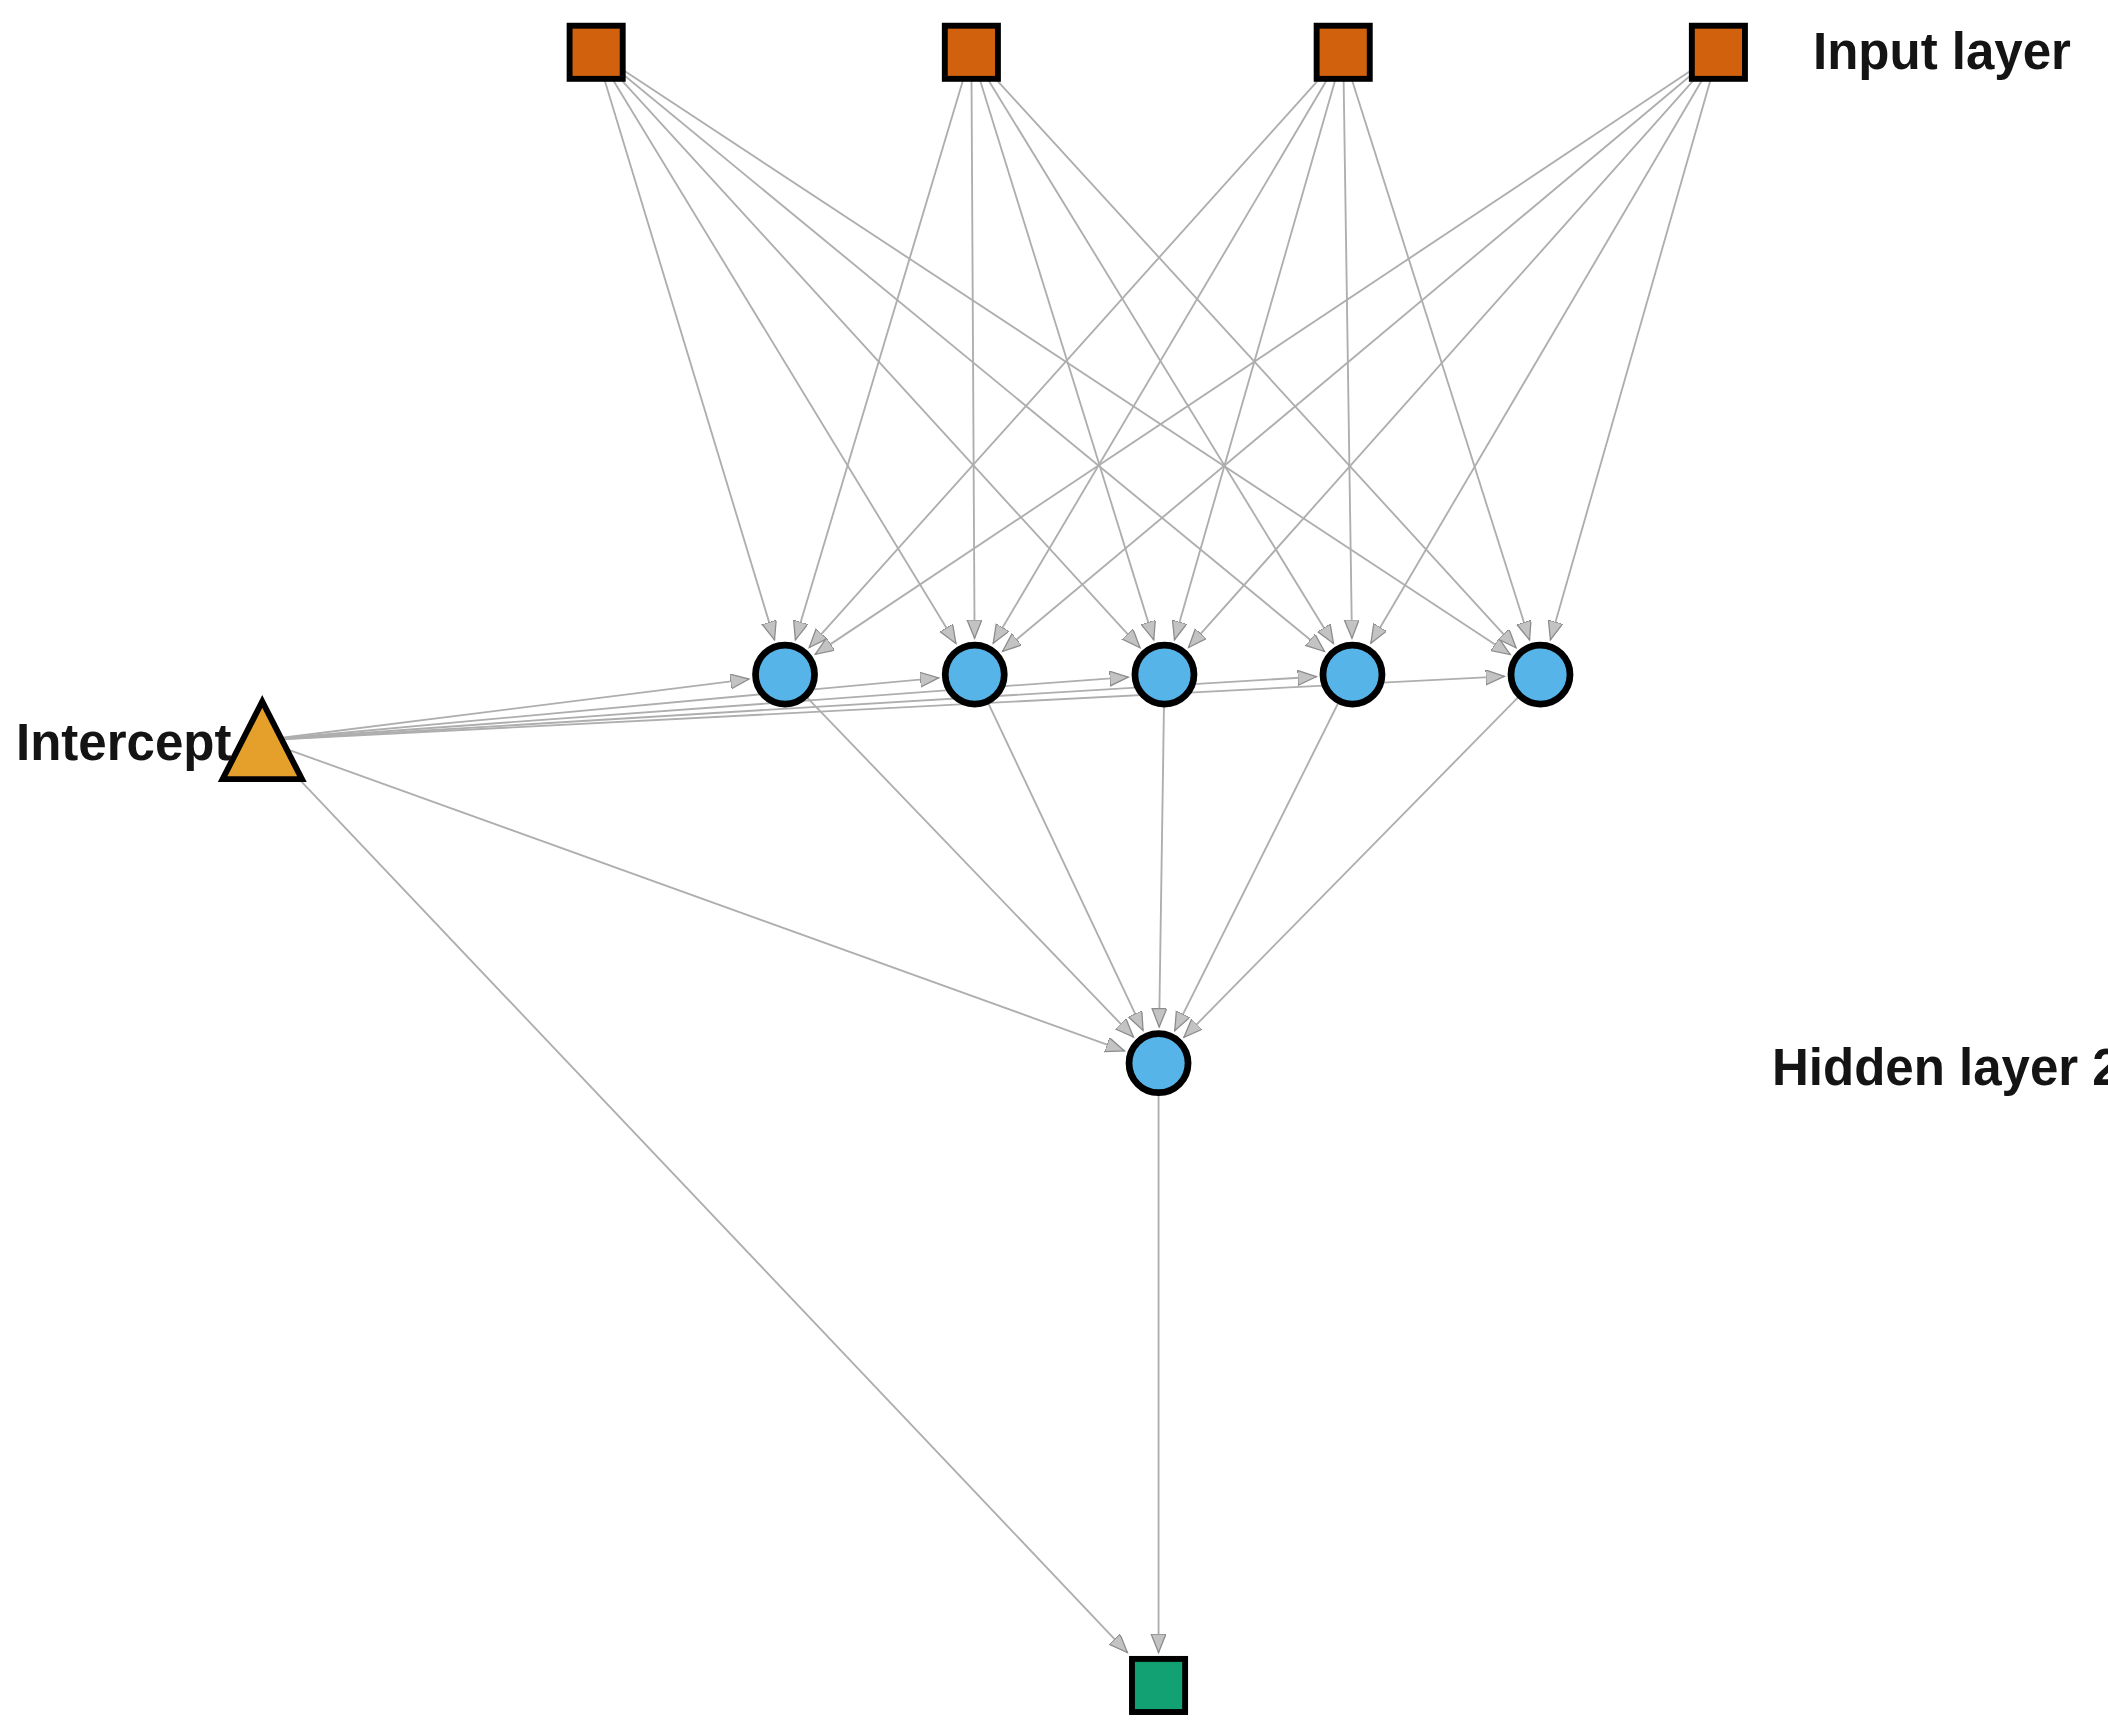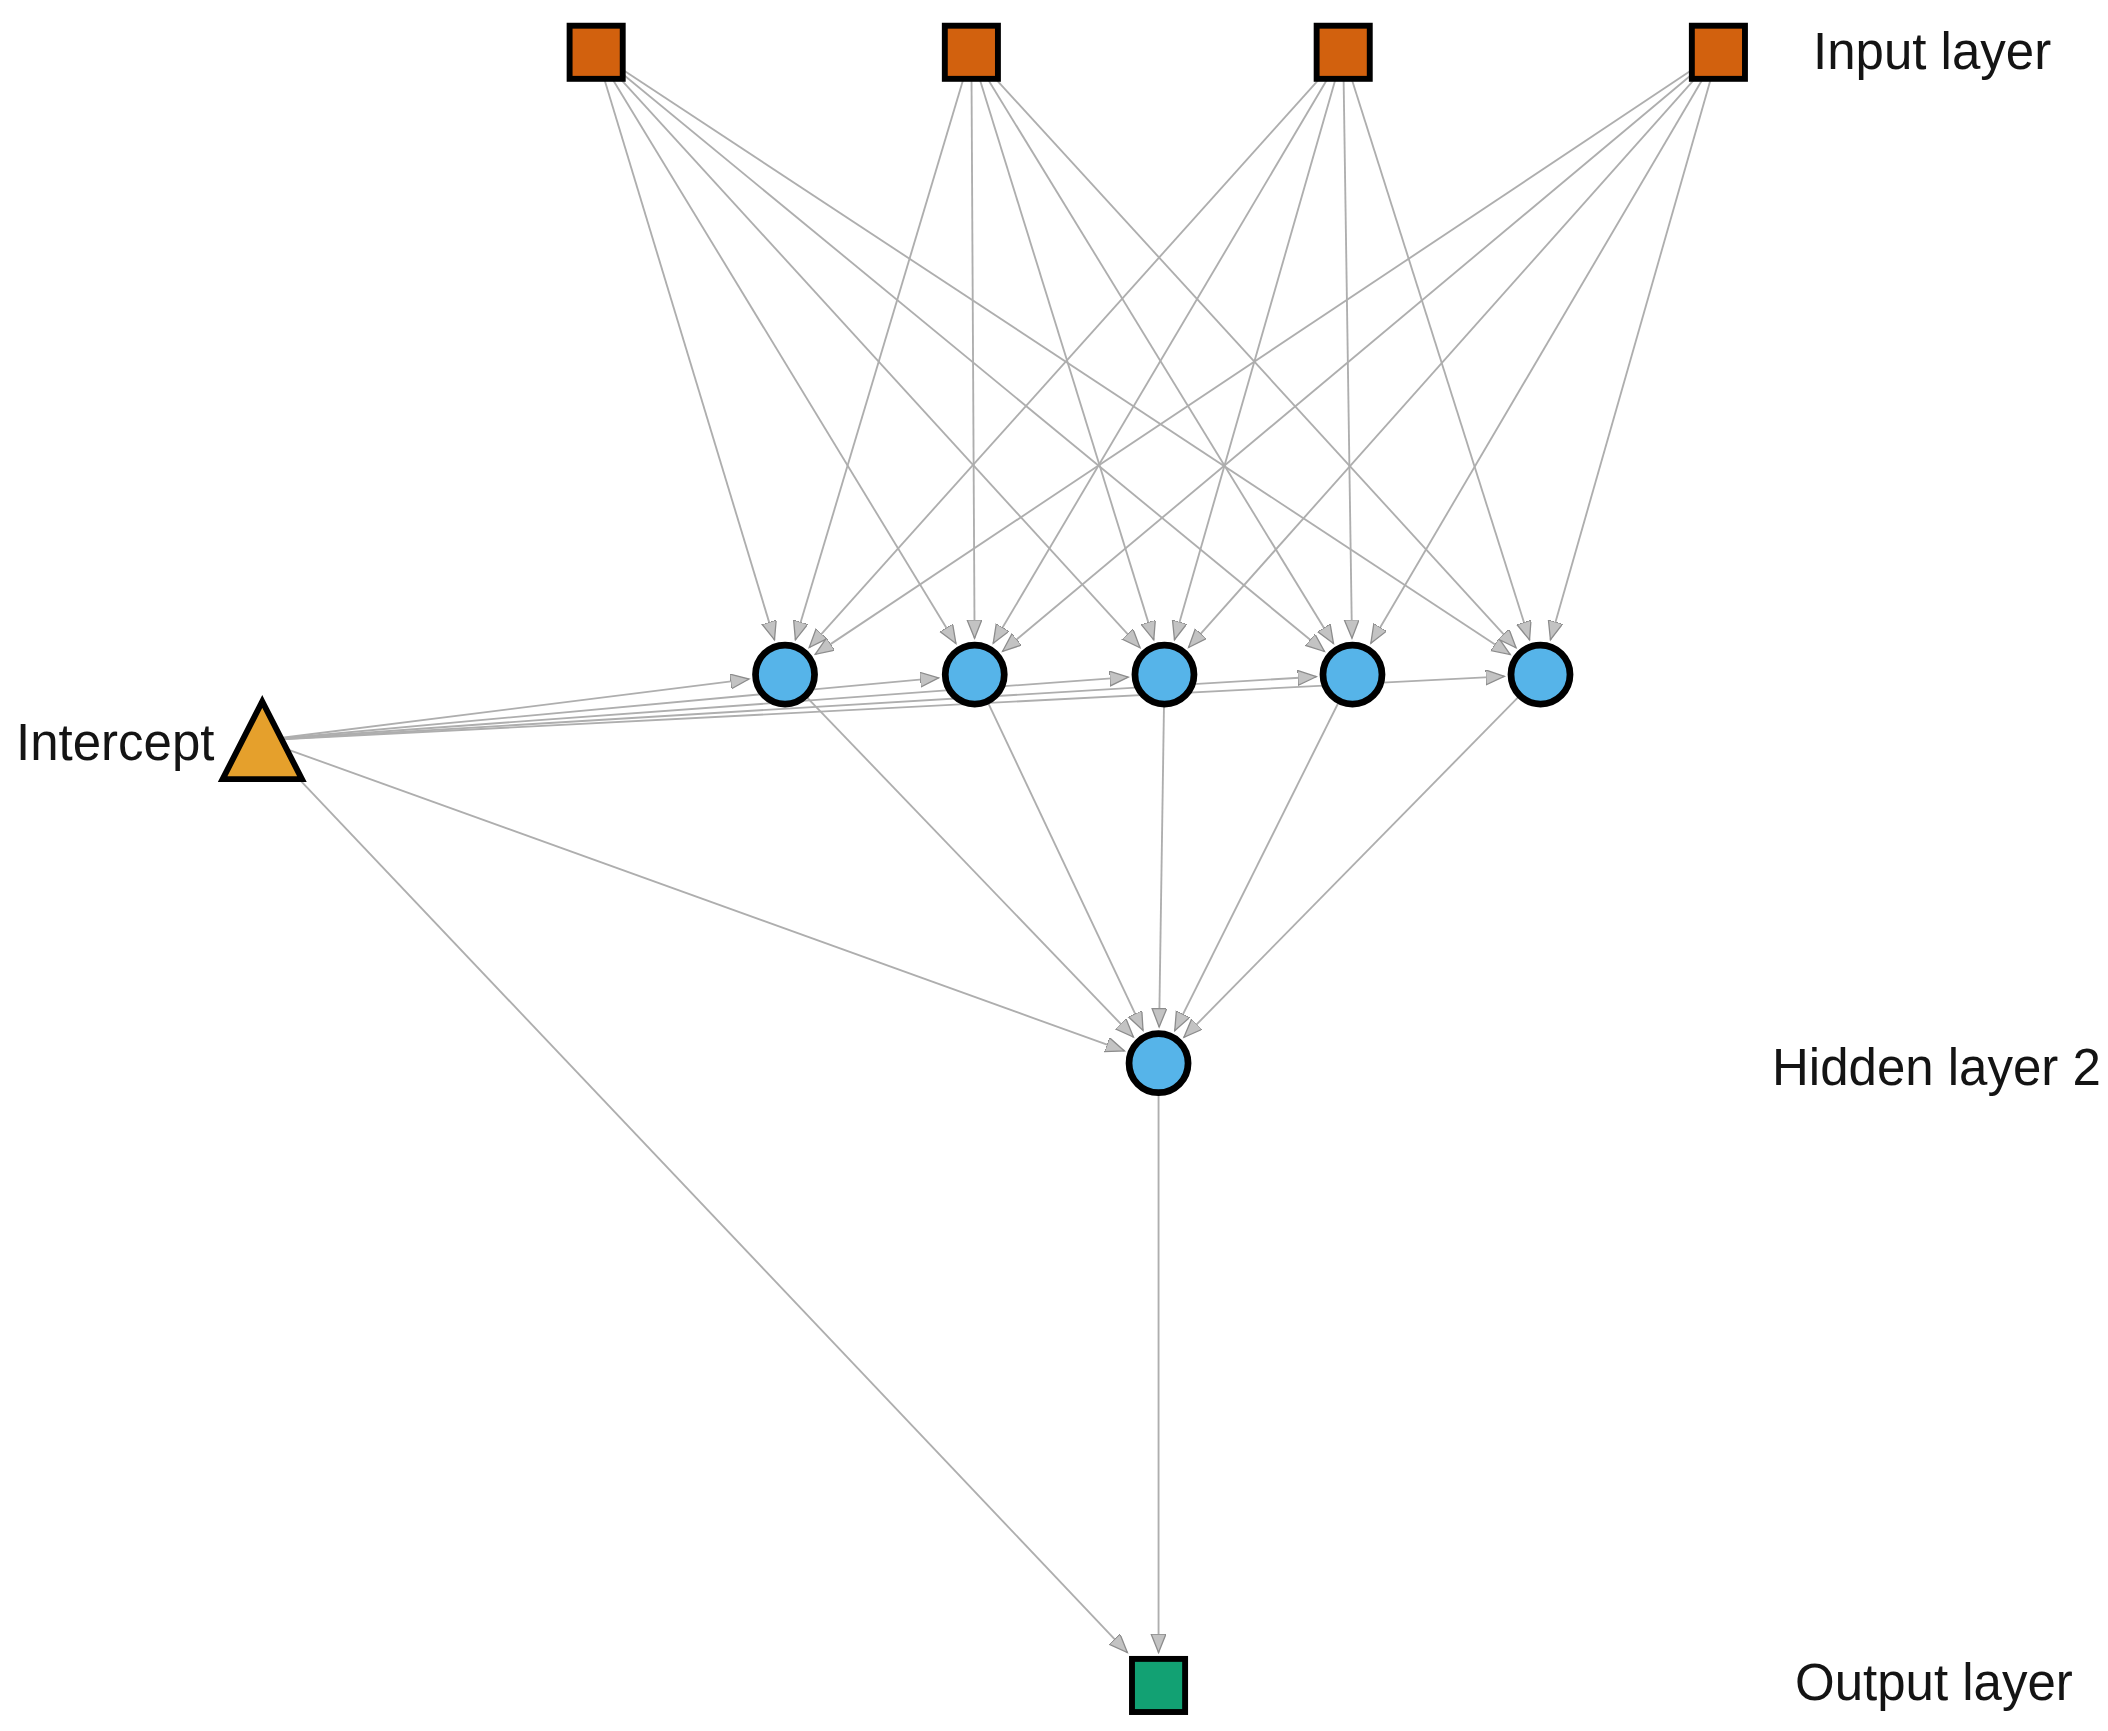--- a/index.html
+++ b/index.html
@@ -23,21 +23,21 @@
   }
   .edge {
     stroke: var(--edge, #aeaeae);
     stroke-width: 2.2;
     fill: none;
   }
   .lbl {
     position: absolute;
     font-size: 51px;
     line-height: 59px;
-    font-weight: 400;
+    font-weight: 700;
     color: var(--text, #141414);
     white-space: nowrap;
   }
   #lbl-input     { left: 1813px; top: 22px; }
   #lbl-hidden1   { left: 1772px; top: 646px; }
   #lbl-hidden2   { left: 1772px; top: 1038px; }
   #lbl-output    { left: 1795px; top: 1653px; }
   #lbl-intercept { left: 16px;   top: 713px; text-align: center; }
 </style>
 </head>
@@ -98,16 +98,15 @@
         <circle cx="1827" cy="800" r="35" stroke-width="8" fill="#56b4e9" stroke="#000000"></circle>
         <circle cx="1374" cy="1261" r="35" stroke-width="8" fill="#56b4e9" stroke="#000000"></circle>
         <rect x="1342.5" y="1967.5" width="63" height="63" stroke-width="7" fill="#12a173" stroke="#000000"></rect>
         <polygon points="311,832 358,924 264,924" stroke-width="7" stroke-linejoin="miter" stroke-miterlimit="10" fill="#e5a02c" stroke="#000000"></polygon>
       </g>
   </svg>
 
   <div class="lbl" id="lbl-intercept">Intercept</div>
   <div class="lbl" id="lbl-input">Input layer</div>
   <div class="lbl" id="lbl-hidden2">Hidden layer 2</div>
-  <div class="lbl" id="lbl-output">Output layer</div>
 
 </div>
 
 
 </body></html>

